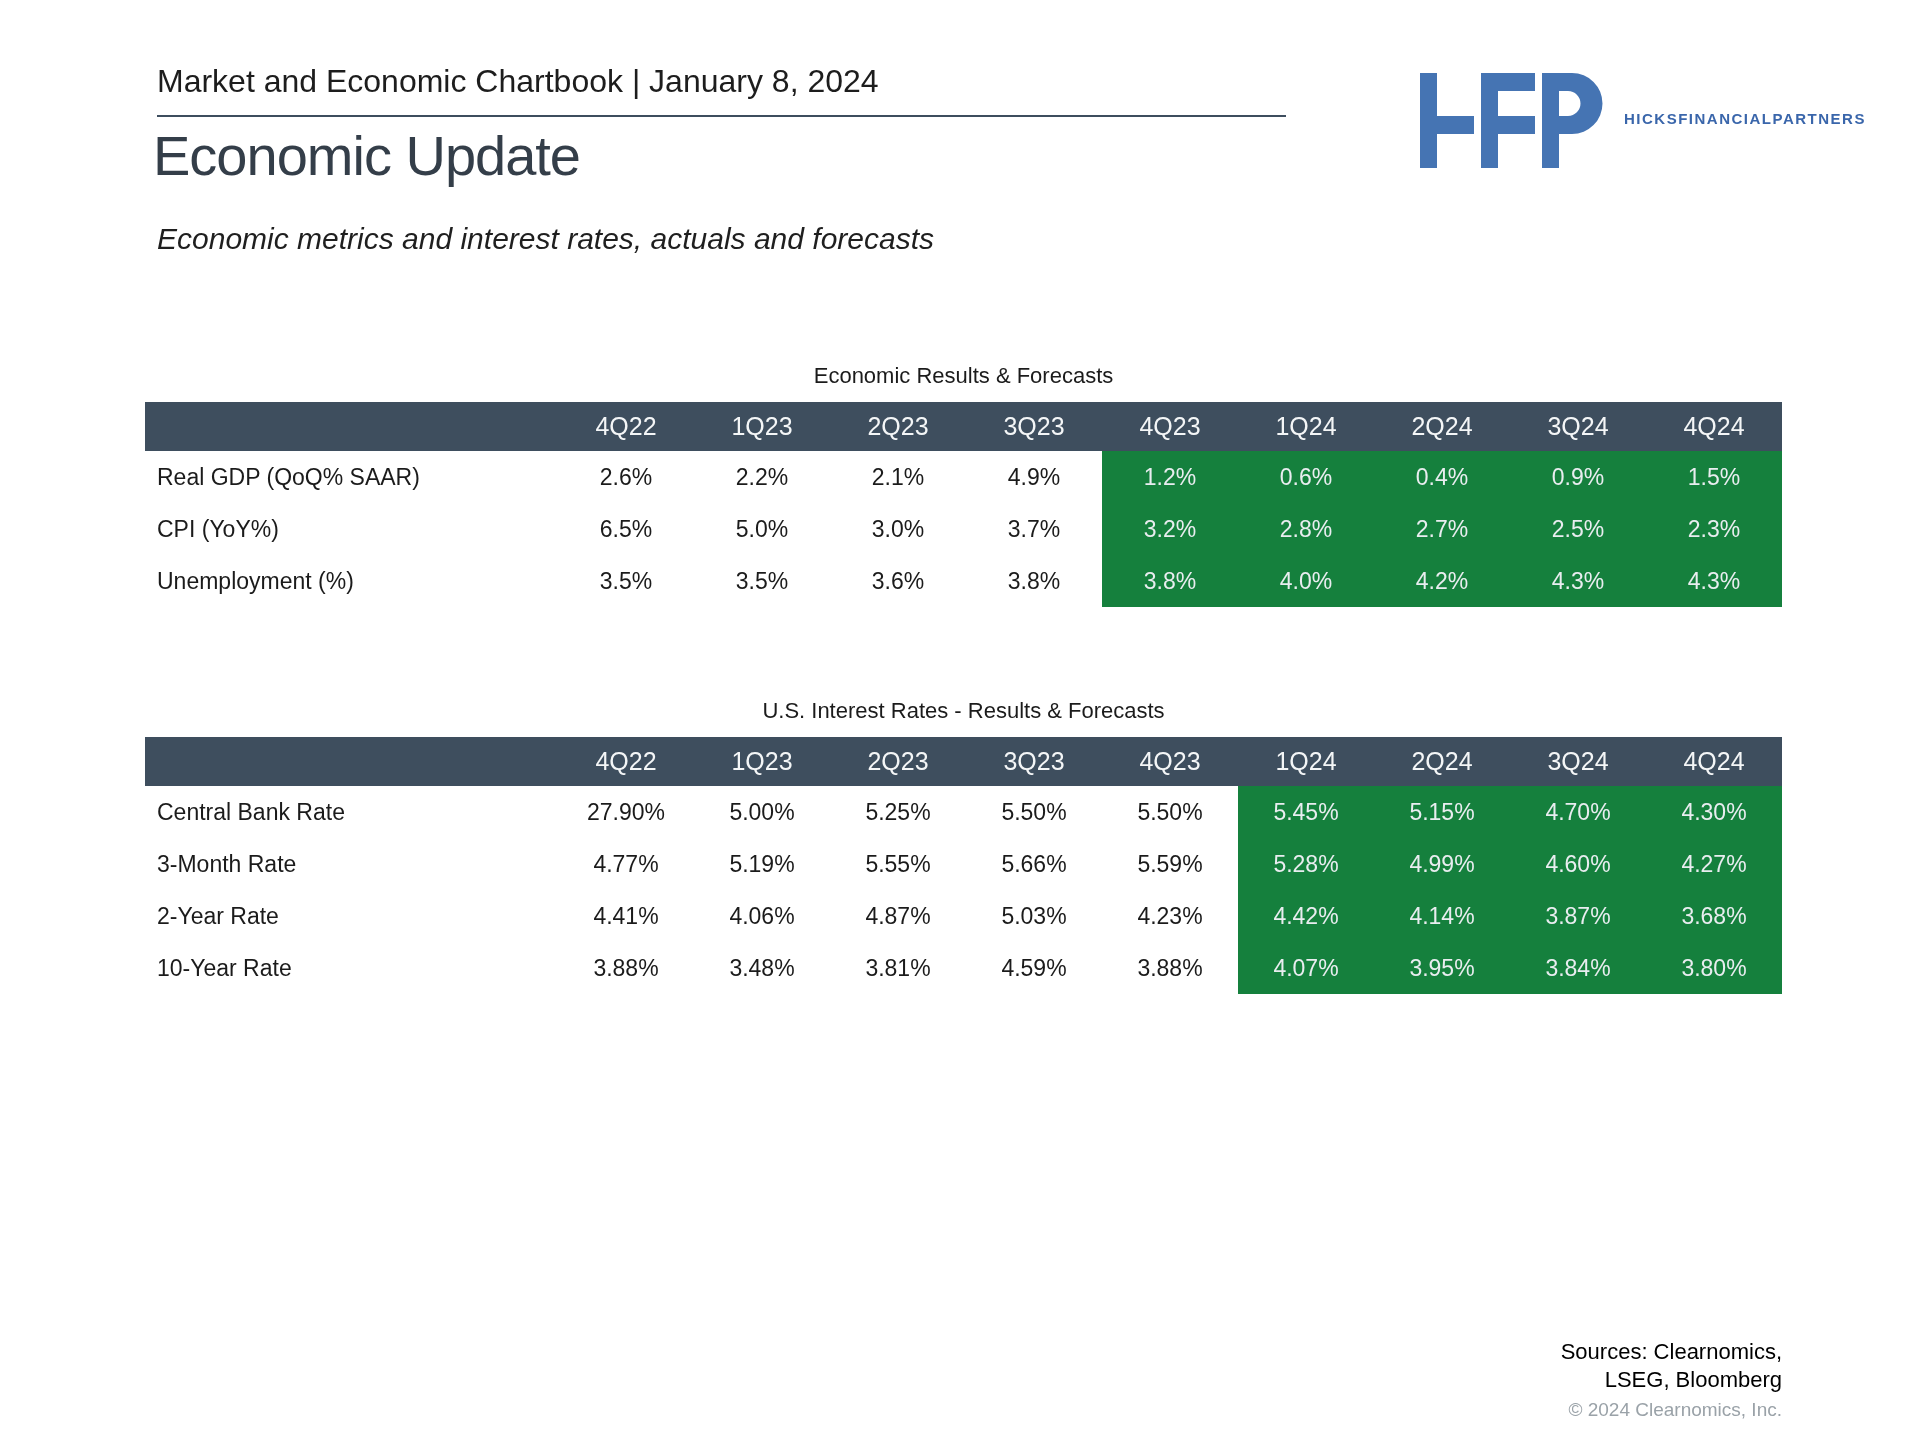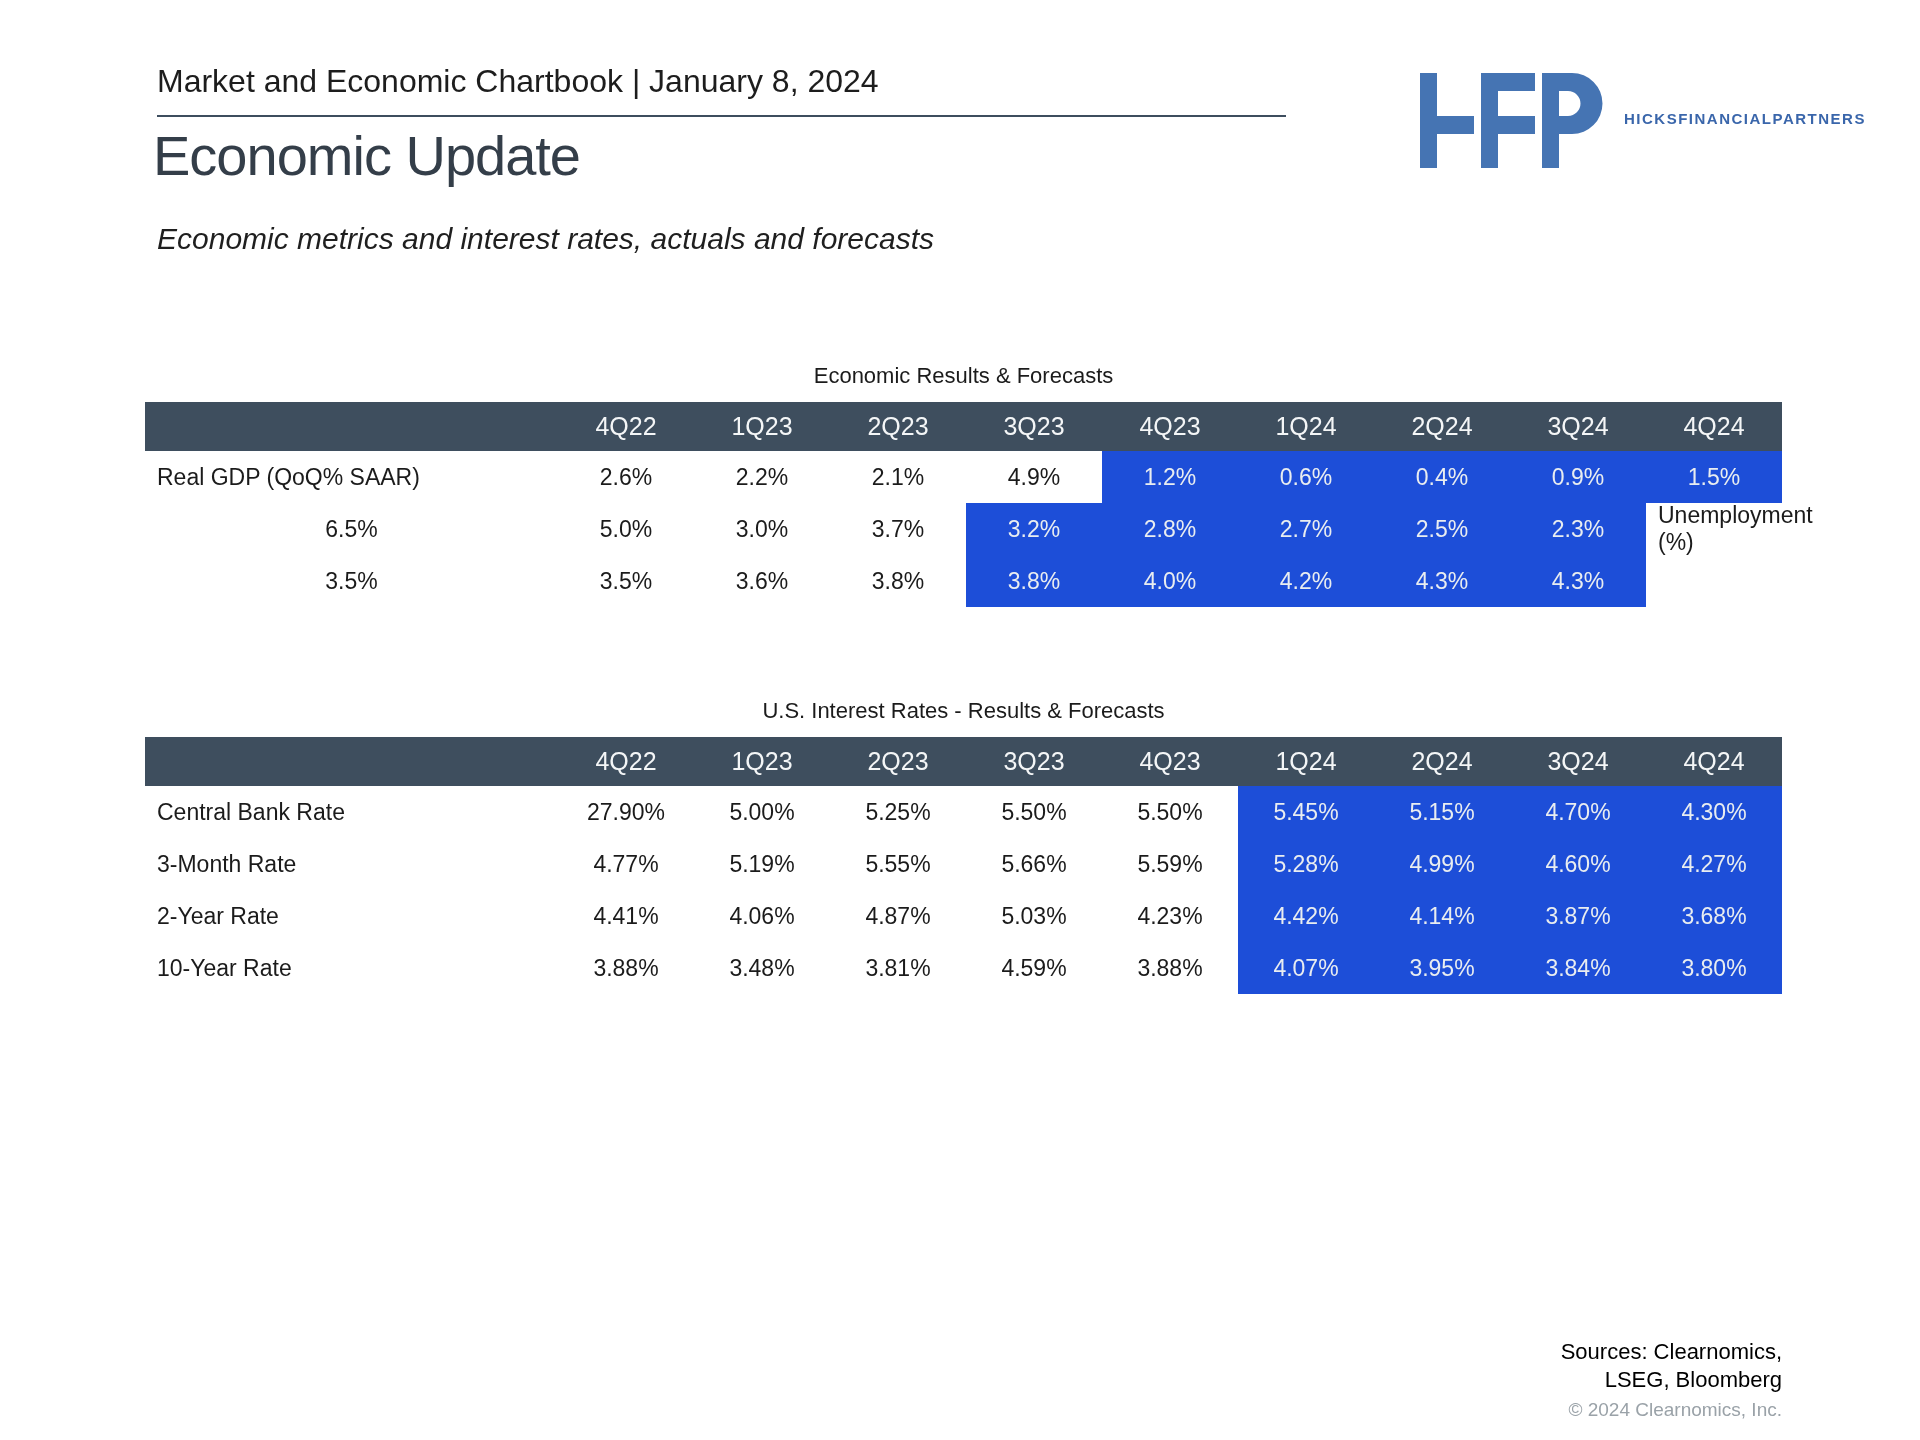--- a/index.html
+++ b/index.html
@@ -35,21 +35,21 @@
   .tbl-title{
     width:100%;text-align:center;font-size:22px;color:#1b1b1b;height:28px;line-height:28px;
     margin-bottom:12px;
   }
   .grid{display:grid;grid-template-columns:413px repeat(9,136px);}
   .grid.head{background:#3e4e5e;}
   .cell{display:flex;align-items:center;justify-content:center;}
   .head .cell{height:49px;font-size:25px;color:#f4f6f7;}
   .body .cell{height:52px;font-size:23px;color:#1b1b1b;}
   .cell.lbl{justify-content:flex-start;padding-left:12px;box-sizing:border-box;}
-  .body .cell.fc{background:#1d4ed8;color:#e9edf0;}
+  .body .cell.fc{background:#15803d;color:#e9edf0;}
   
   .footer{
     position:absolute;right:138px;top:1338px;text-align:right;
   }
   .footer .src{font-size:22px;line-height:28px;color:#000000;}
   .footer .copy{font-size:19px;line-height:24px;color:#9aa2a8;margin-top:4px;}
 </style>
 </head>
 <body>
 
@@ -98,20 +98,21 @@
       <div class="cell">2.6%</div>
       <div class="cell">2.2%</div>
       <div class="cell">2.1%</div>
       <div class="cell">4.9%</div>
       <div class="cell fc">1.2%</div>
       <div class="cell fc">0.6%</div>
       <div class="cell fc">0.4%</div>
       <div class="cell fc">0.9%</div>
       <div class="cell fc">1.5%</div>
 
+      <div class="cell lbl">CPI (YoY%)</div>
       <div class="cell">6.5%</div>
       <div class="cell">5.0%</div>
       <div class="cell">3.0%</div>
       <div class="cell">3.7%</div>
       <div class="cell fc">3.2%</div>
       <div class="cell fc">2.8%</div>
       <div class="cell fc">2.7%</div>
       <div class="cell fc">2.5%</div>
       <div class="cell fc">2.3%</div>
 

